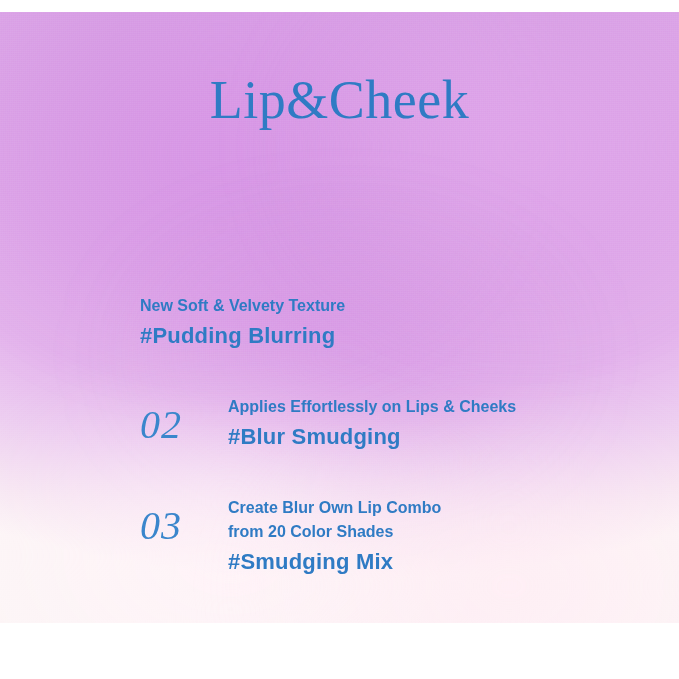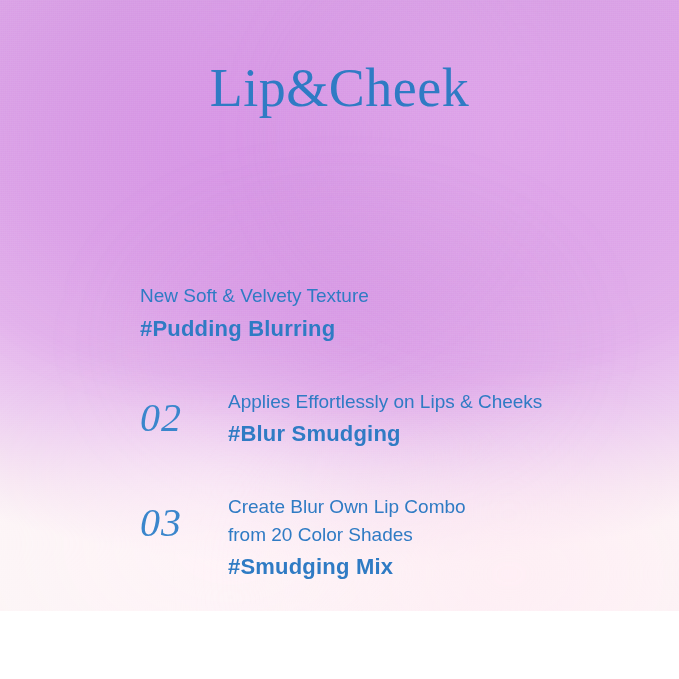--- a/index.html
+++ b/index.html
@@ -9,20 +9,21 @@
   }
   body {
     font-family: "Liberation Sans", sans-serif;
   }
   .poster {
     position: relative;
     width: 679px;
     height: 611px;
     overflow: hidden;
     background: #e5e5e5;
+    margin-top: 12px;
   }
   
   .bg-base {
     position: absolute;
     inset: 0;
     background:
       radial-gradient(120% 85% at 50% 8%, #d9a0e6 0%, #d79fe4 28%, #dda6e8 48%, #e3b2ec 66%, #edcdf1 80%, #f7e6f3 92%, #fdf6f7 100%);
   }
   .bg-blob-1 {
     position: absolute;
@@ -126,23 +127,23 @@
     flex: 0 0 88px;
     line-height: 1.0;
     padding-top: 10px;
     letter-spacing: 1px;
   }
   .f-body {
     flex: 1 1 auto;
   }
   .f-line {
     color: #2f7bc4;
-    font-size: 19px;
+    font-size: 16px;
     line-height: 1.45;
-    font-weight: 400;
+    font-weight: 700;
   }
   .f-tag {
     color: #2f7bc4;
     font-size: 22px;
     font-weight: 700;
     margin-top: 6px;
     letter-spacing: 0.2px;
   }
 </style>
 </head>

